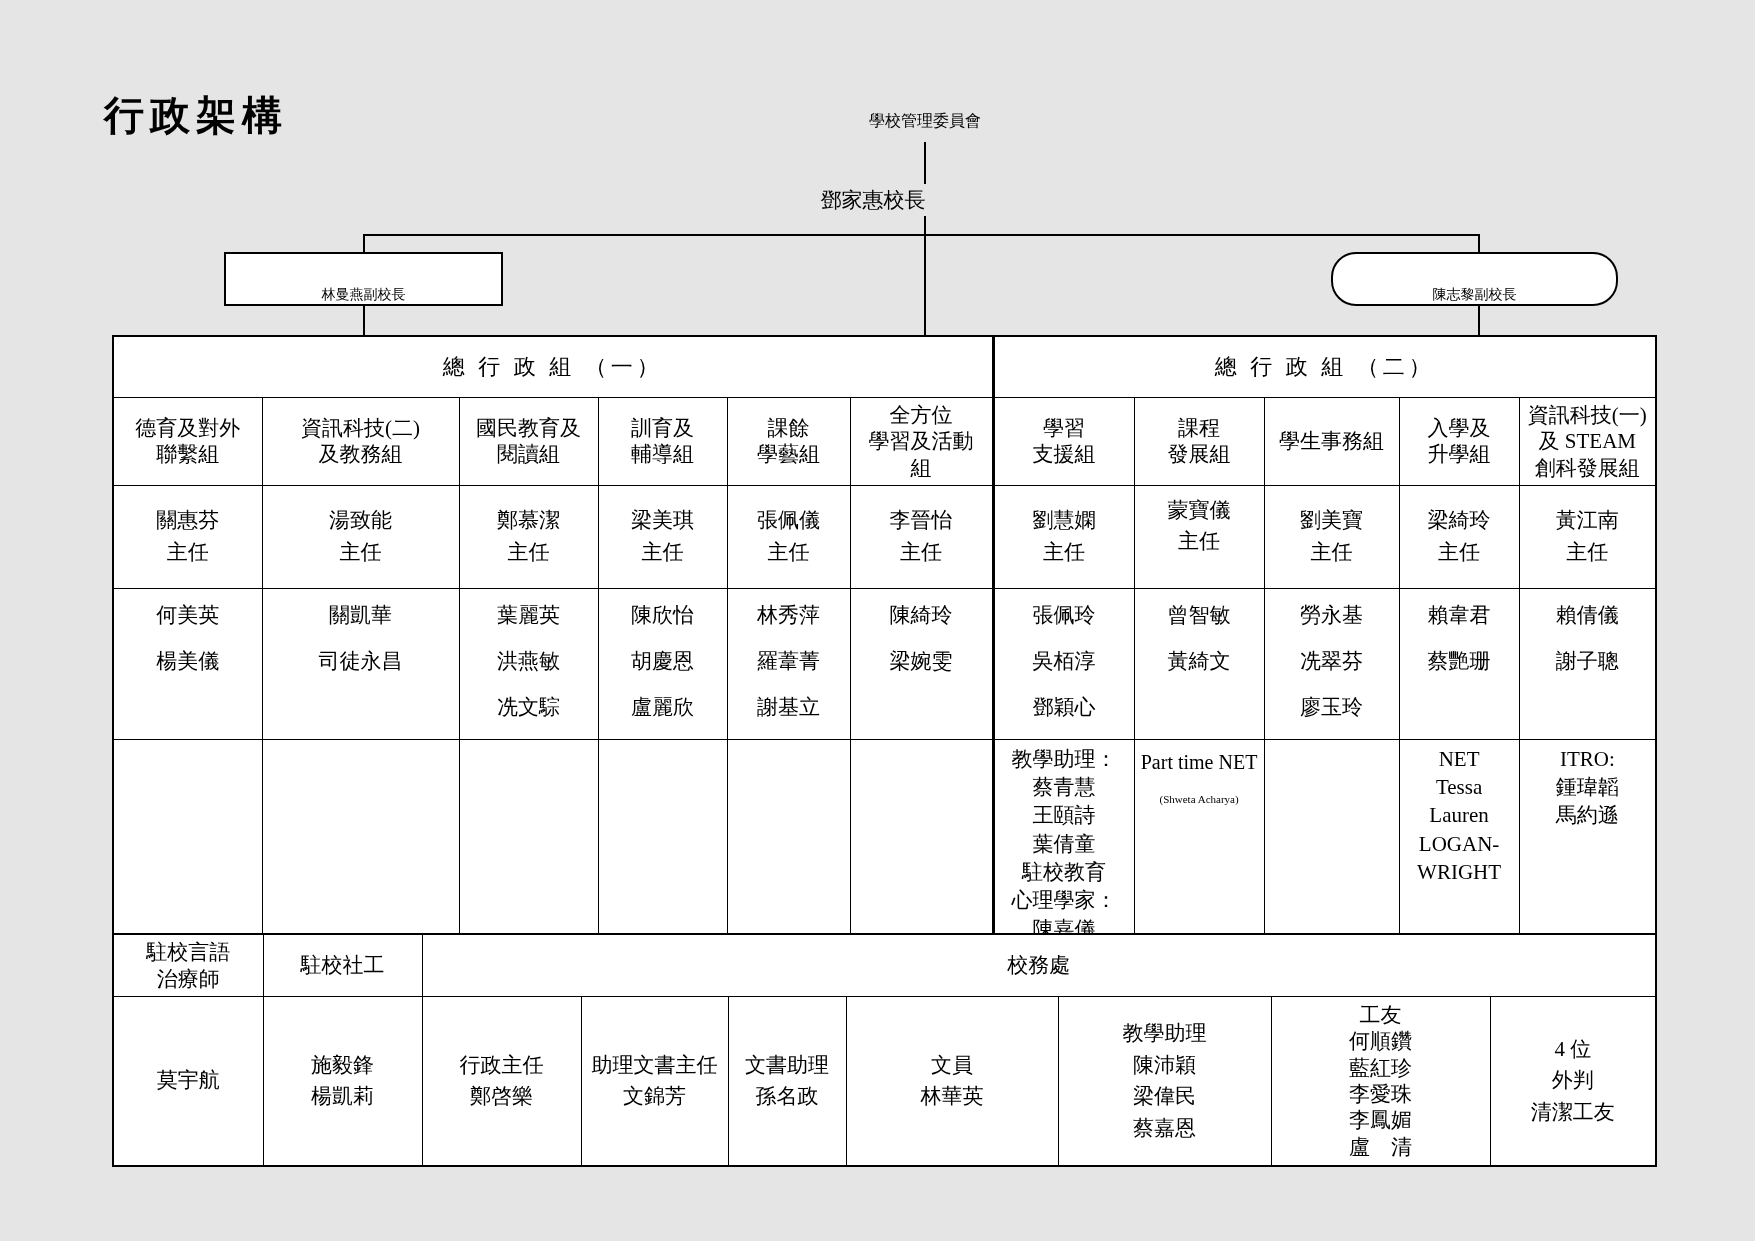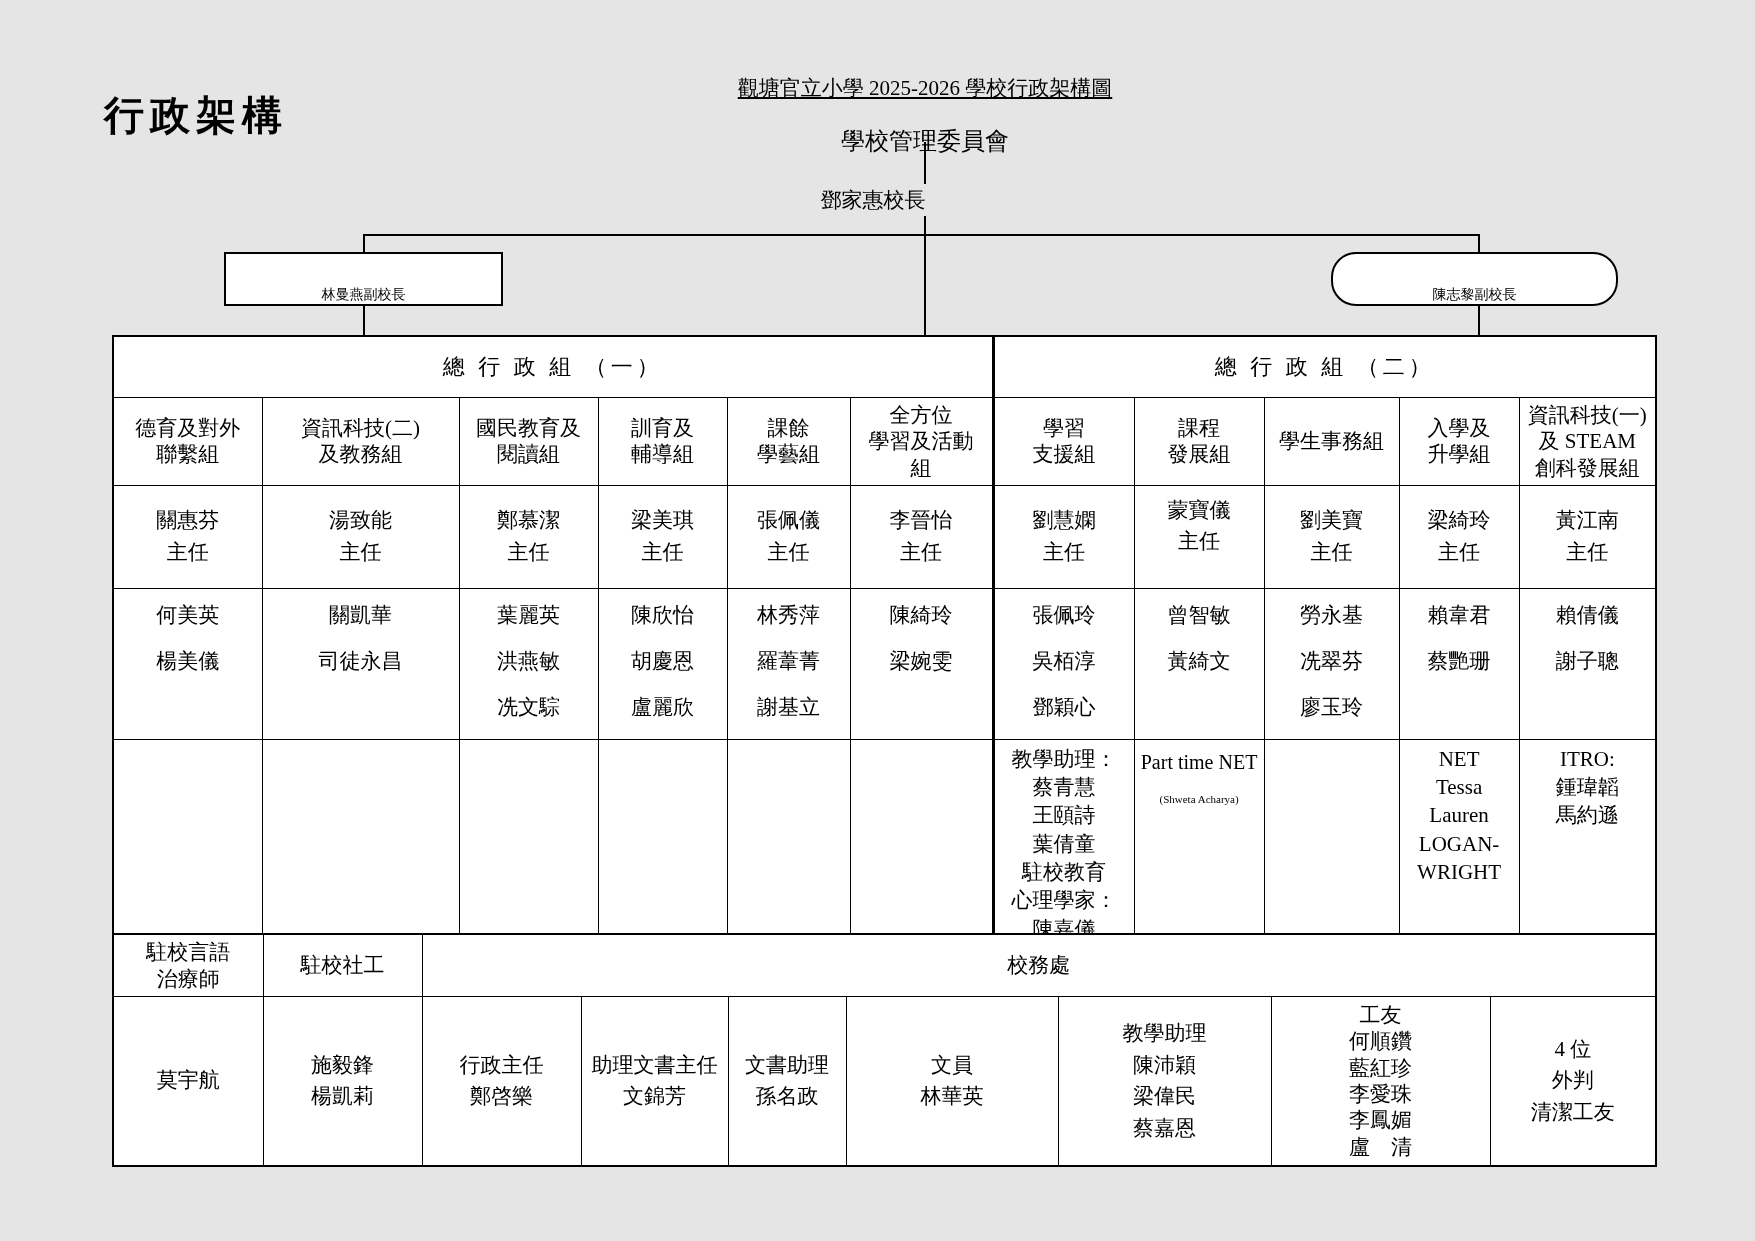--- a/index.html
+++ b/index.html
@@ -11,22 +11,22 @@
   
   .corner-title{
     position:absolute;left:104px;top:88px;font-size:40px;font-weight:bold;
     letter-spacing:6px;white-space:nowrap;
   }
   .main-title{
     position:absolute;left:925px;top:74px;transform:translateX(-50%);
     font-size:21px;text-decoration:underline;white-space:nowrap;
   }
   .committee{
-    position:absolute;left:925px;top:125px;transform:translateX(-50%);
-    font-size:24px;white-space:nowrap;
+    position:absolute;left:925px;top:111px;transform:translateX(-50%);
+    font-size:16px;white-space:nowrap;
   }
   .principal{
     position:absolute;left:873px;top:186px;transform:translateX(-50%);
     font-size:21px;white-space:nowrap;
   }
   .vline{position:absolute;width:1.6px;background:#000;}
   .hline{position:absolute;height:1.6px;background:#000;}
   .vp-box{
     position:absolute;top:252px;height:50px;border:2.4px solid #000;
     display:flex;align-items:flex-end;justify-content:center;
@@ -53,21 +53,20 @@
   .office-table .row-oheader td{height:53px;vertical-align:middle;line-height:1.25;}
   .office-table .row-ostaff td{height:160px;vertical-align:middle;line-height:1.5;}
   .office-table td.tight{line-height:1.26;}
 </style>
 </head>
 <body>
 
 <div class="canvas">
 
   <div class="corner-title">行政架構</div>
-  <div class="main-title">觀塘官立小學 2025-2026 學校行政架構圖</div>
   <div class="committee">學校管理委員會</div>
   <div class="principal">鄧家惠校長</div>
 
   <div class="vline" style="left:924px;top:142px;height:42px;"></div>
   <div class="vline" style="left:924px;top:216px;height:119px;"></div>
   <div class="hline" style="left:363px;top:234px;width:1116px;"></div>
   <div class="vline" style="left:363px;top:234px;height:18px;"></div>
   <div class="vline" style="left:1478px;top:234px;height:18px;"></div>
   <div class="vline" style="left:363px;top:302px;height:33px;"></div>
   <div class="vline" style="left:1478px;top:302px;height:33px;"></div>

